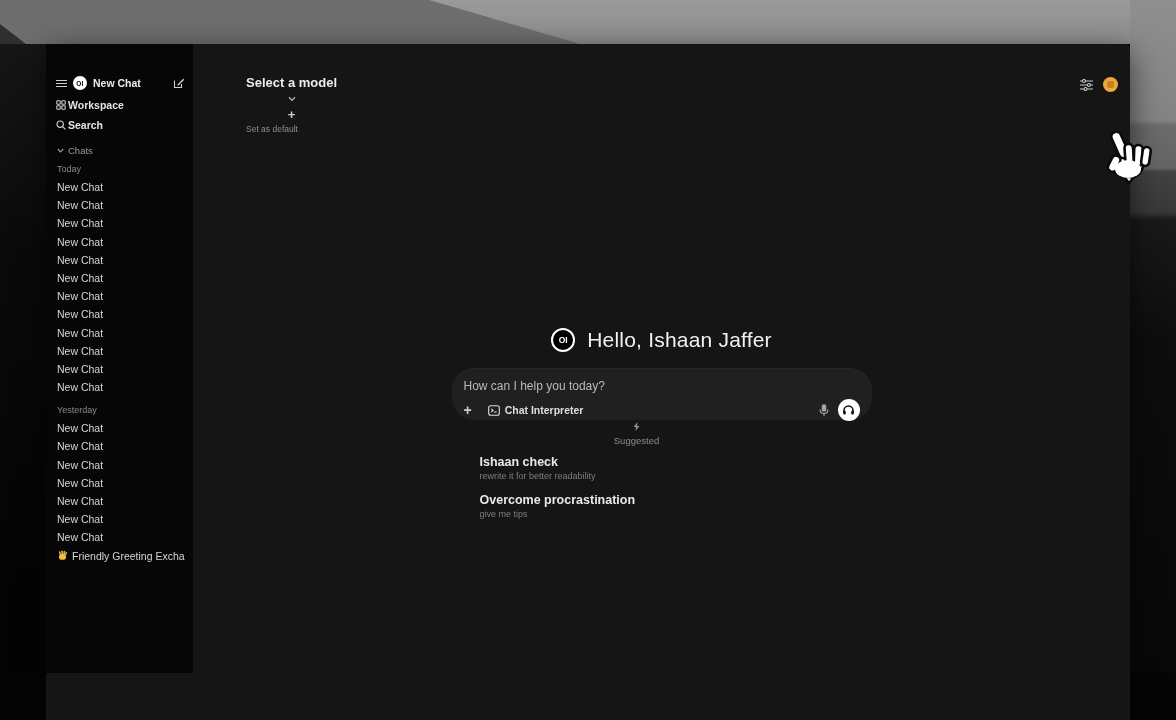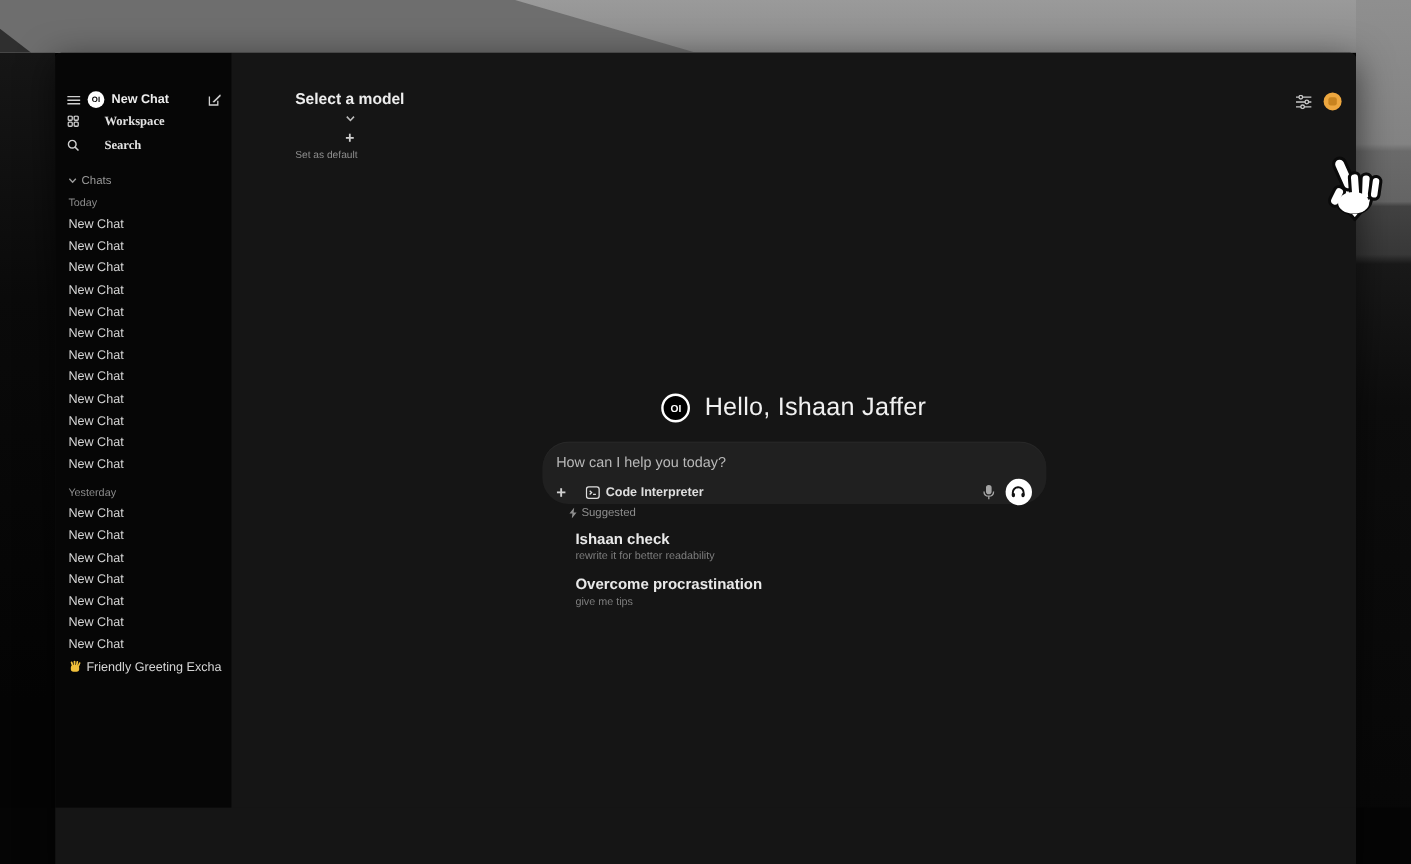--- a/index.html
+++ b/index.html
@@ -22,21 +22,21 @@
   #backdrop-bottom { left:0; top:673px; width:1176px; height:47px; background:#050505; }
 
   
   #app-window { left:46px; top:44px; width:1084px; height:693px;
       background:#151515; border-radius:5px; overflow:hidden;
       box-shadow:0 8px 30px rgba(0,0,0,.6); }
 
   
   #sidebar { position:absolute; left:0; top:0; width:147px; height:629px;
       background:#060606; padding:30px 8px 0 10px; color:#d8d8d8; }
-  .side-row { display:flex; align-items:flex-start; gap:21px; height:17px; margin-bottom:3px;font-family:Liberation Serif, serif; }
+  .side-row { display:flex; align-items:center; gap:2px; height:17px; margin-bottom:3px; }
   .side-row .lbl { font-size:10.5px; font-weight:bold; color:#e3e3e3; }
   #sidebar-top { display:flex; align-items:center; gap:6px; height:18px; margin-bottom:4px; }
   #sidebar-top .spacer { flex:1; }
   .logo-circle-sm { width:14px; height:14px; border-radius:50%; background:#fff;
       color:#000; font-size:6.5px; font-weight:bold; display:flex; align-items:center;
       justify-content:center; letter-spacing:.2px; }
   .icon-btn { display:flex; align-items:center; justify-content:center; cursor:pointer; }
   .section-label { font-size:9px; color:#8b8b8b; margin:8px 0 4px 1px; }
   .chats-header { display:flex; align-items:center; gap:4px; font-size:9.5px;
       color:#9a9a9a; margin:12px 0 2px 1px; }
@@ -78,21 +78,21 @@
   #chat-controls { display:flex; align-items:center; margin-top:5px; }
   #ci-pill { display:flex; align-items:center; gap:5px; margin-left:16px; cursor:pointer; }
   #ci-pill .t { font-size:10.5px; font-weight:bold; color:#dedede; }
   #chat-controls .grow { flex:1; }
   #voice-btn { width:22px; height:22px; border-radius:50%; background:#fff;
       display:flex; align-items:center; justify-content:center; cursor:pointer; margin-left:9px; }
 
   
   #suggested { position:absolute; left:calc(50% - 182px); top:378px; width:320px; }
   #suggested-header { display:flex; align-items:center; gap:4px; font-size:9.5px;
-      color:#8e8e8e; margin-bottom:9px; margin-left:-6px; }
+      color:#8e8e8e; margin-bottom:9px; margin-left:-6px;flex-direction:column; }
   .prompt { margin-bottom:12px; cursor:pointer; }
   .prompt .title { font-size:12.5px; font-weight:bold; color:#e9e9e9; line-height:14px; }
   .prompt .sub { font-size:9px; color:#7e7e7e; margin-top:2px; }
 
   
   #cursor { left:1098px; top:127px; width:64px; height:58px; pointer-events:none; z-index:50; }
 
   svg { display:block; }
 </style>
 </head>
@@ -246,21 +246,21 @@
       <div id="chat-controls">
         <span class="icon-btn" style="color:#cfcfcf;font-size:14px;font-weight:bold;">+</span>
         <span id="ci-pill">
           <span>
             <svg width="12" height="11" viewBox="0 0 12 11" fill="none" stroke="#dedede" stroke-width="1.1">
                 <rect x="0.7" y="0.7" width="10.6" height="9.6" rx="2"></rect>
                 <path d="M3.4 4 L5 5.5 L3.4 7"></path>
                 <line x1="6.2" y1="7" x2="8.6" y2="7"></line>
               </svg>
           </span>
-          <span class="t">Code Interpreter</span>
+          <span class="t">Chat Interpreter</span>
         </span>
         <span class="grow"></span>
         <span class="icon-btn">
           <svg width="10" height="13" viewBox="0 0 10 13" fill="none" stroke="#a5a5a5" stroke-width="1.1">
               <rect x="3.2" y="0.7" width="3.6" height="6.6" rx="1.8" fill="#a5a5a5"></rect>
               <path d="M1 5.5 C1 8 2.8 9.5 5 9.5 C7.2 9.5 9 8 9 5.5"></path>
               <line x1="5" y1="9.5" x2="5" y2="12"></line>
             </svg>
         </span>
         <span id="voice-btn">

